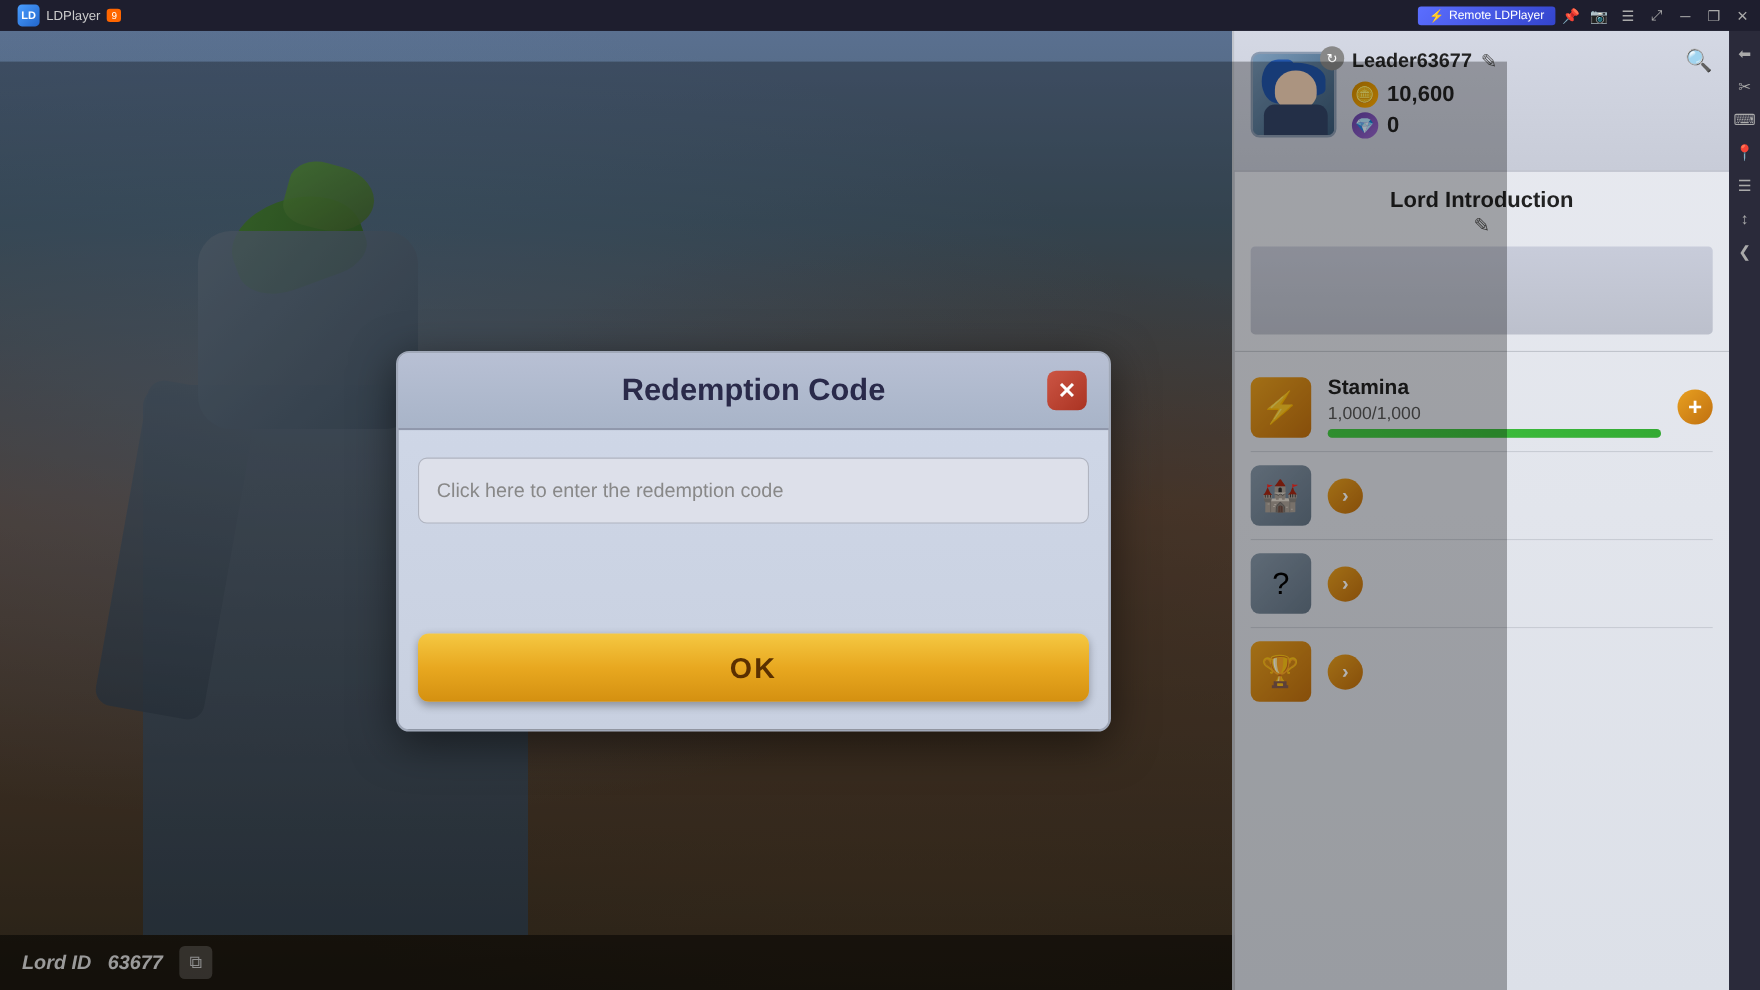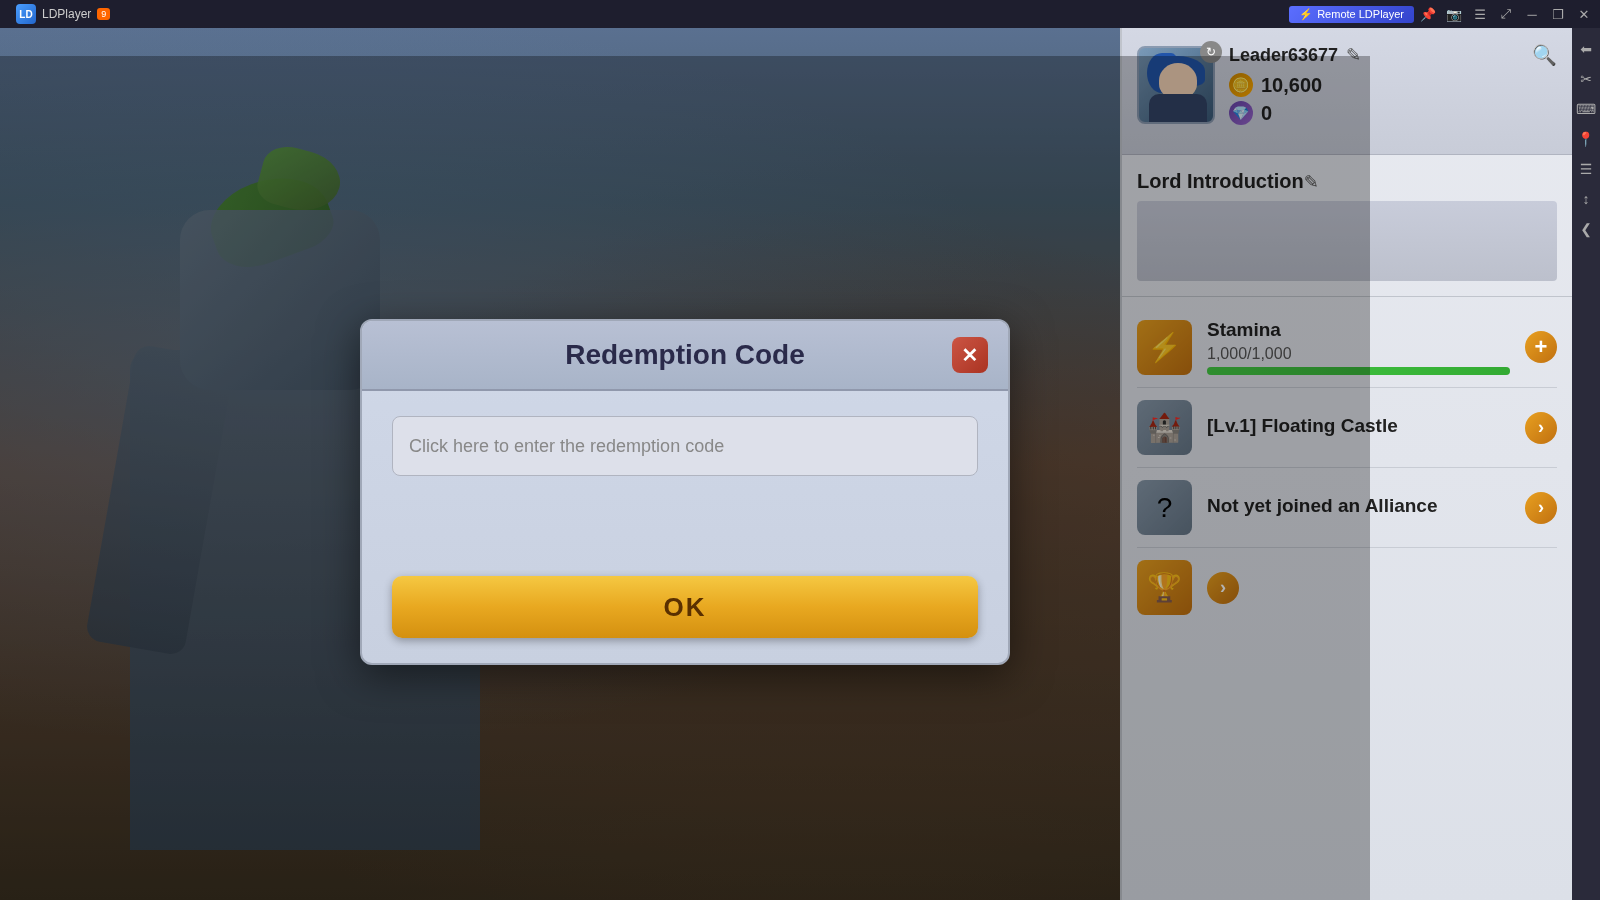--- a/index.html
+++ b/index.html
@@ -308,22 +308,23 @@
     }
 
     
     .lord-intro-section {
       padding: 15px;
       border-bottom: 1px solid #c0c4cc;
     }
     .section-header {
       display: flex;
       align-items: center;
-      justify-content: flex-start;
+      justify-content: flex-end;
       margin-bottom: 8px;
+      flex-direction: column;
     }
     .section-title {
       font-size: 20px;
       font-weight: bold;
       color: #222;
     }
     .section-edit-icon {
       color: #555;
       font-size: 18px;
       cursor: pointer;
@@ -466,21 +467,21 @@
       width: 36px; height: 36px;
       background: linear-gradient(135deg, #cc5544, #aa3322);
       border-radius: 8px;
       display: flex; align-items: center; justify-content: center;
       color: white;
       font-size: 20px;
       font-weight: bold;
       cursor: pointer;
     }
     .dialog-body {
-      padding: 25px 30px;
+      padding: 25px 18px;
     }
     .redemption-input {
       width: 100%;
       height: 60px;
       background: #dde0ea;
       border: 1px solid #b0b4c0;
       border-radius: 8px;
       padding: 0 16px;
       font-size: 18px;
       color: #888;
@@ -536,20 +537,27 @@
   <div class="character-shape">
     <div class="plant-decoration"></div>
     <div class="plant-decoration2"></div>
     <div class="robot-body">
       <div class="robot-arm-left"></div>
       <div class="robot-arm-right"></div>
     </div>
     <div class="robot-head"></div>
   </div>
 
+  <div class="bottom-bar">
+    <div class="lord-id-section">
+      <span class="lord-id-label">Lord ID</span>
+      <span class="lord-id-value">63677</span>
+      <div class="copy-icon">⧉</div>
+    </div>
+  </div>
 
   <div class="dialog-overlay">
     <div class="dialog-box">
       <div class="dialog-header">
         <div style="width:36px"></div>
         <div class="dialog-title">Redemption Code</div>
         <div class="dialog-close">✕</div>
       </div>
       <div class="dialog-body">
         <input class="redemption-input" type="text" placeholder="Click here to enter the redemption code" style="">
@@ -608,31 +616,25 @@
         <div class="stat-value">1,000/1,000</div>
         <div class="stamina-bar-container">
           <div class="stamina-bar-fill" style="width: 100%;"></div>
         </div>
       </div>
       <div class="stat-plus">+</div>
     </div>
 
     <div class="stat-row">
       <div class="stat-icon-box castle-icon-box">🏰</div>
-      <div class="stat-content">
-        <div class="stat-name">[Lv.1] Floating Castle</div>
-      </div>
       <div class="stat-arrow">›</div>
     </div>
 
     <div class="stat-row">
       <div class="stat-icon-box alliance-icon-box">?</div>
-      <div class="stat-content">
-        <div class="stat-name">Not yet joined an Alliance</div>
-      </div>
       <div class="stat-arrow">›</div>
     </div>
 
     <div class="stat-row">
       <div class="stat-icon-box ranking-icon-box">🏆</div>
       <div class="stat-arrow">›</div>
     </div>
   </div>
 </div>
 

